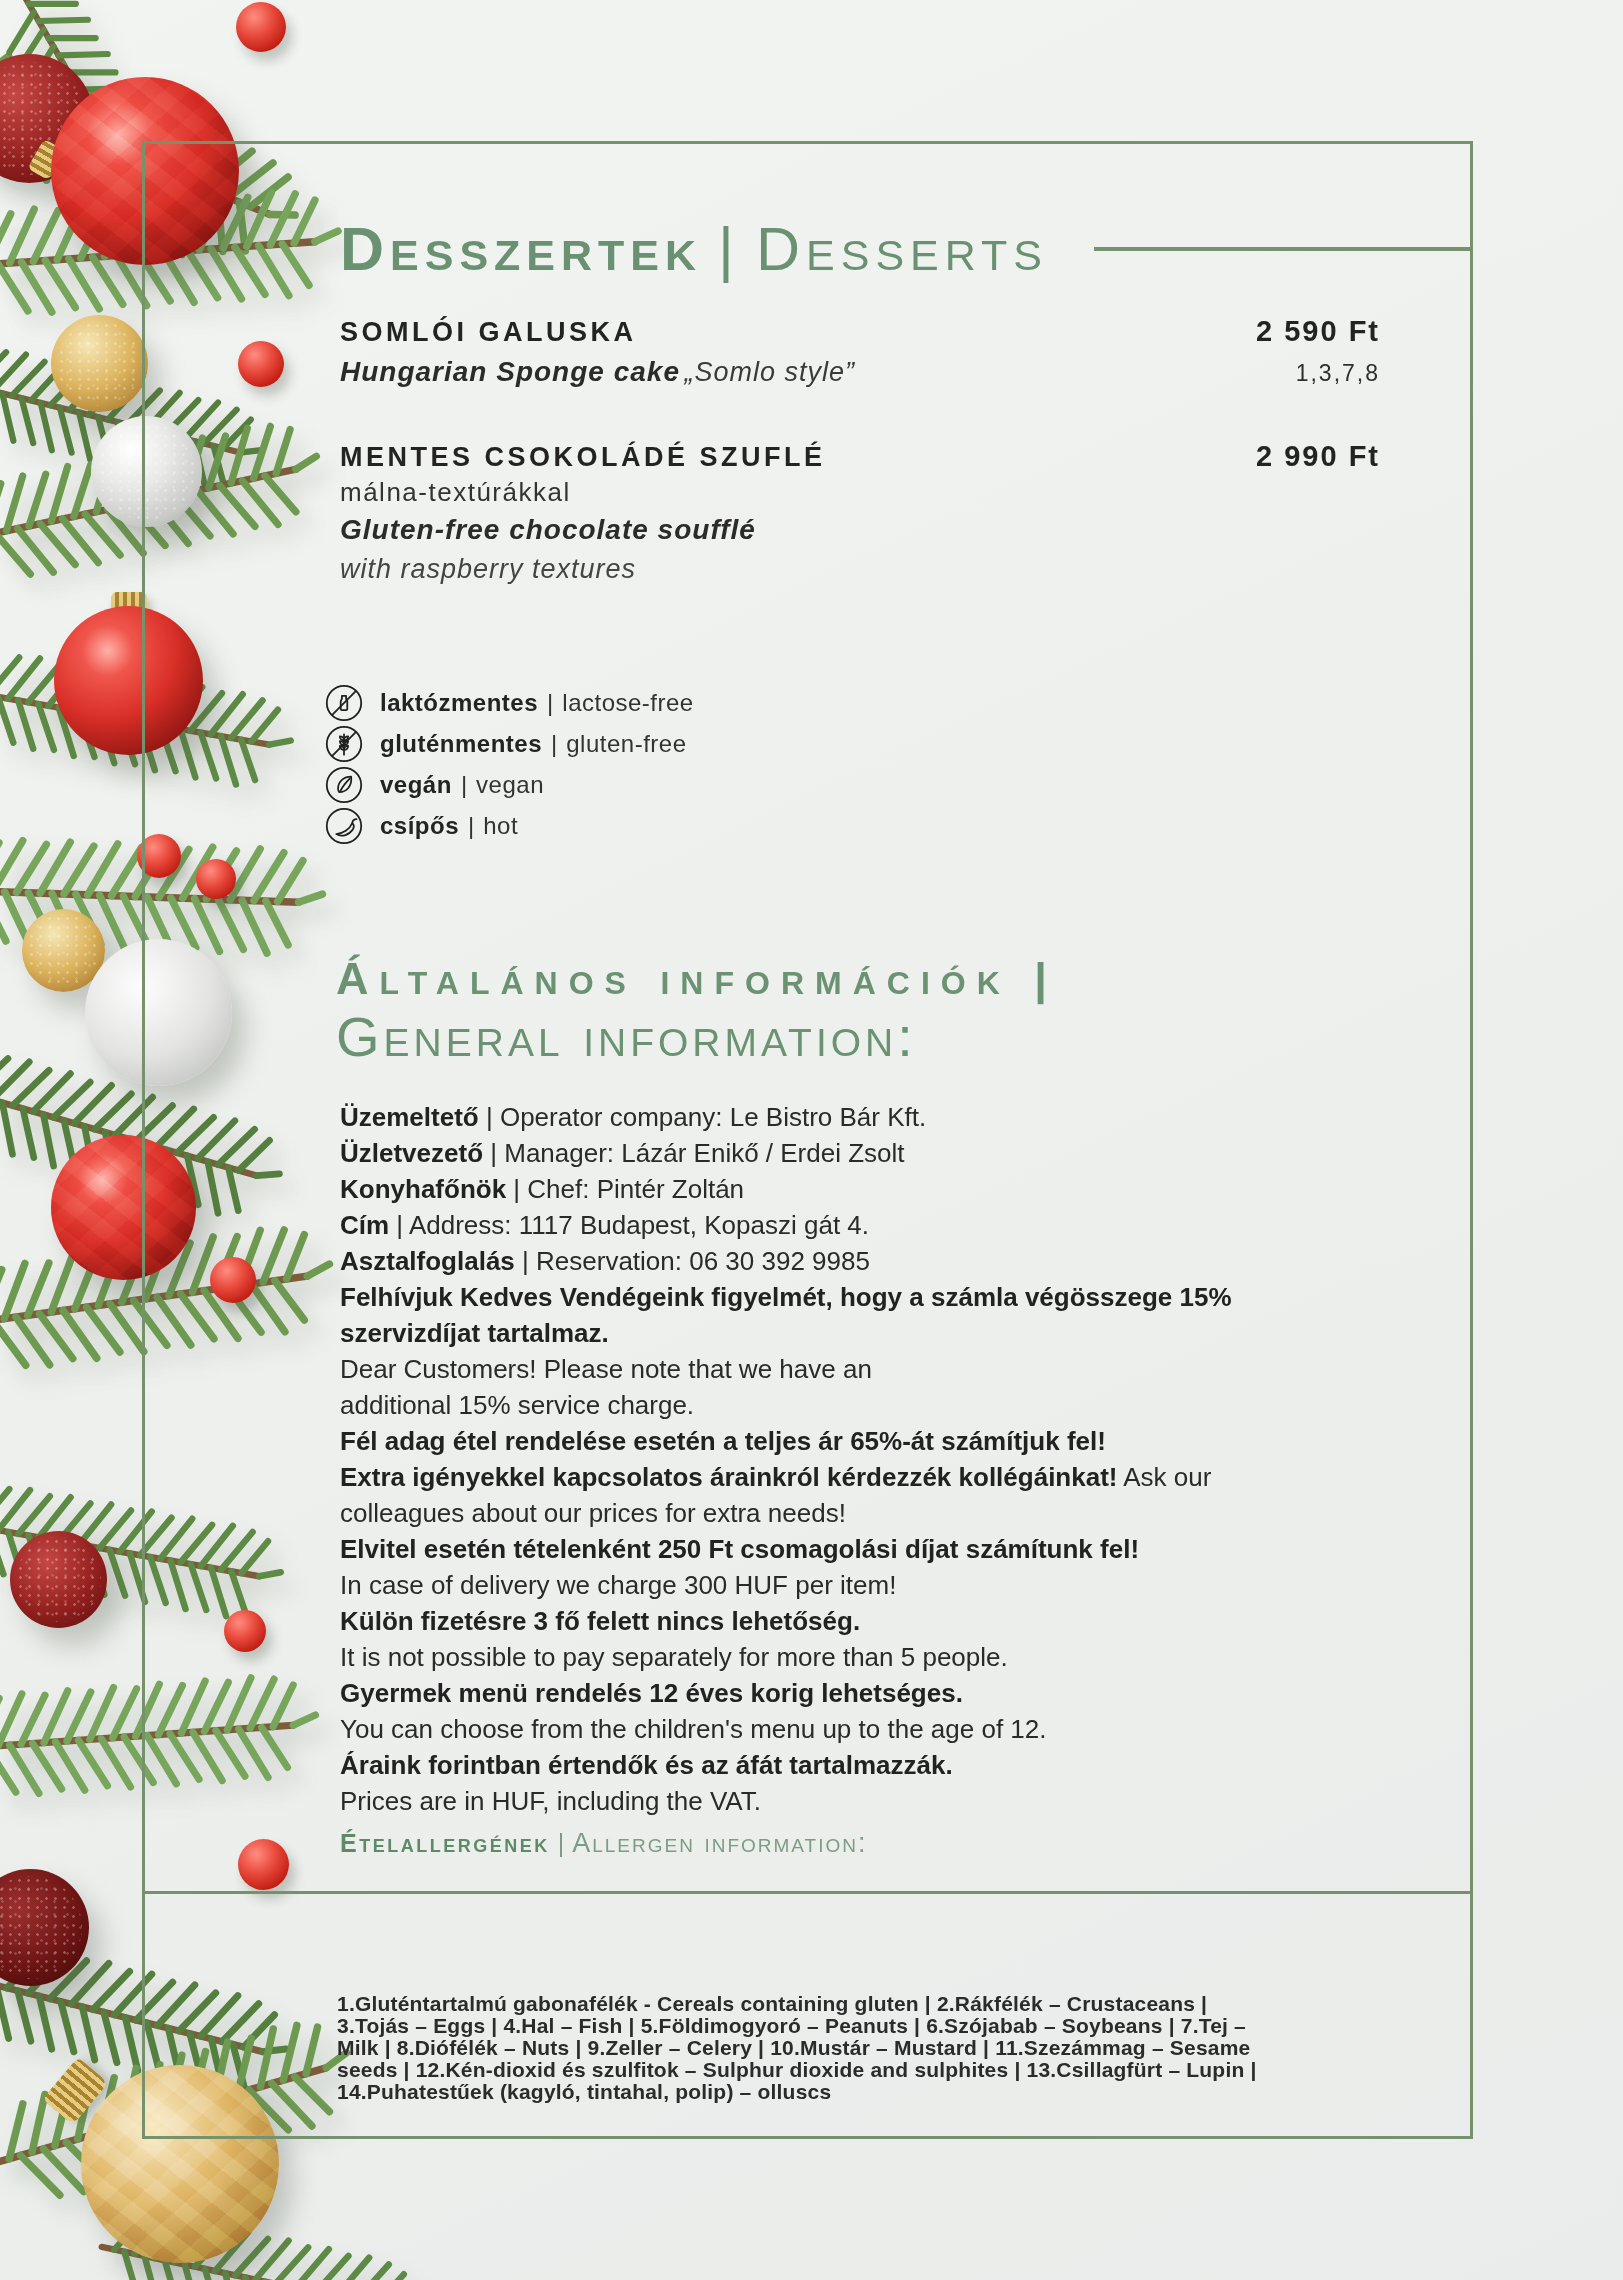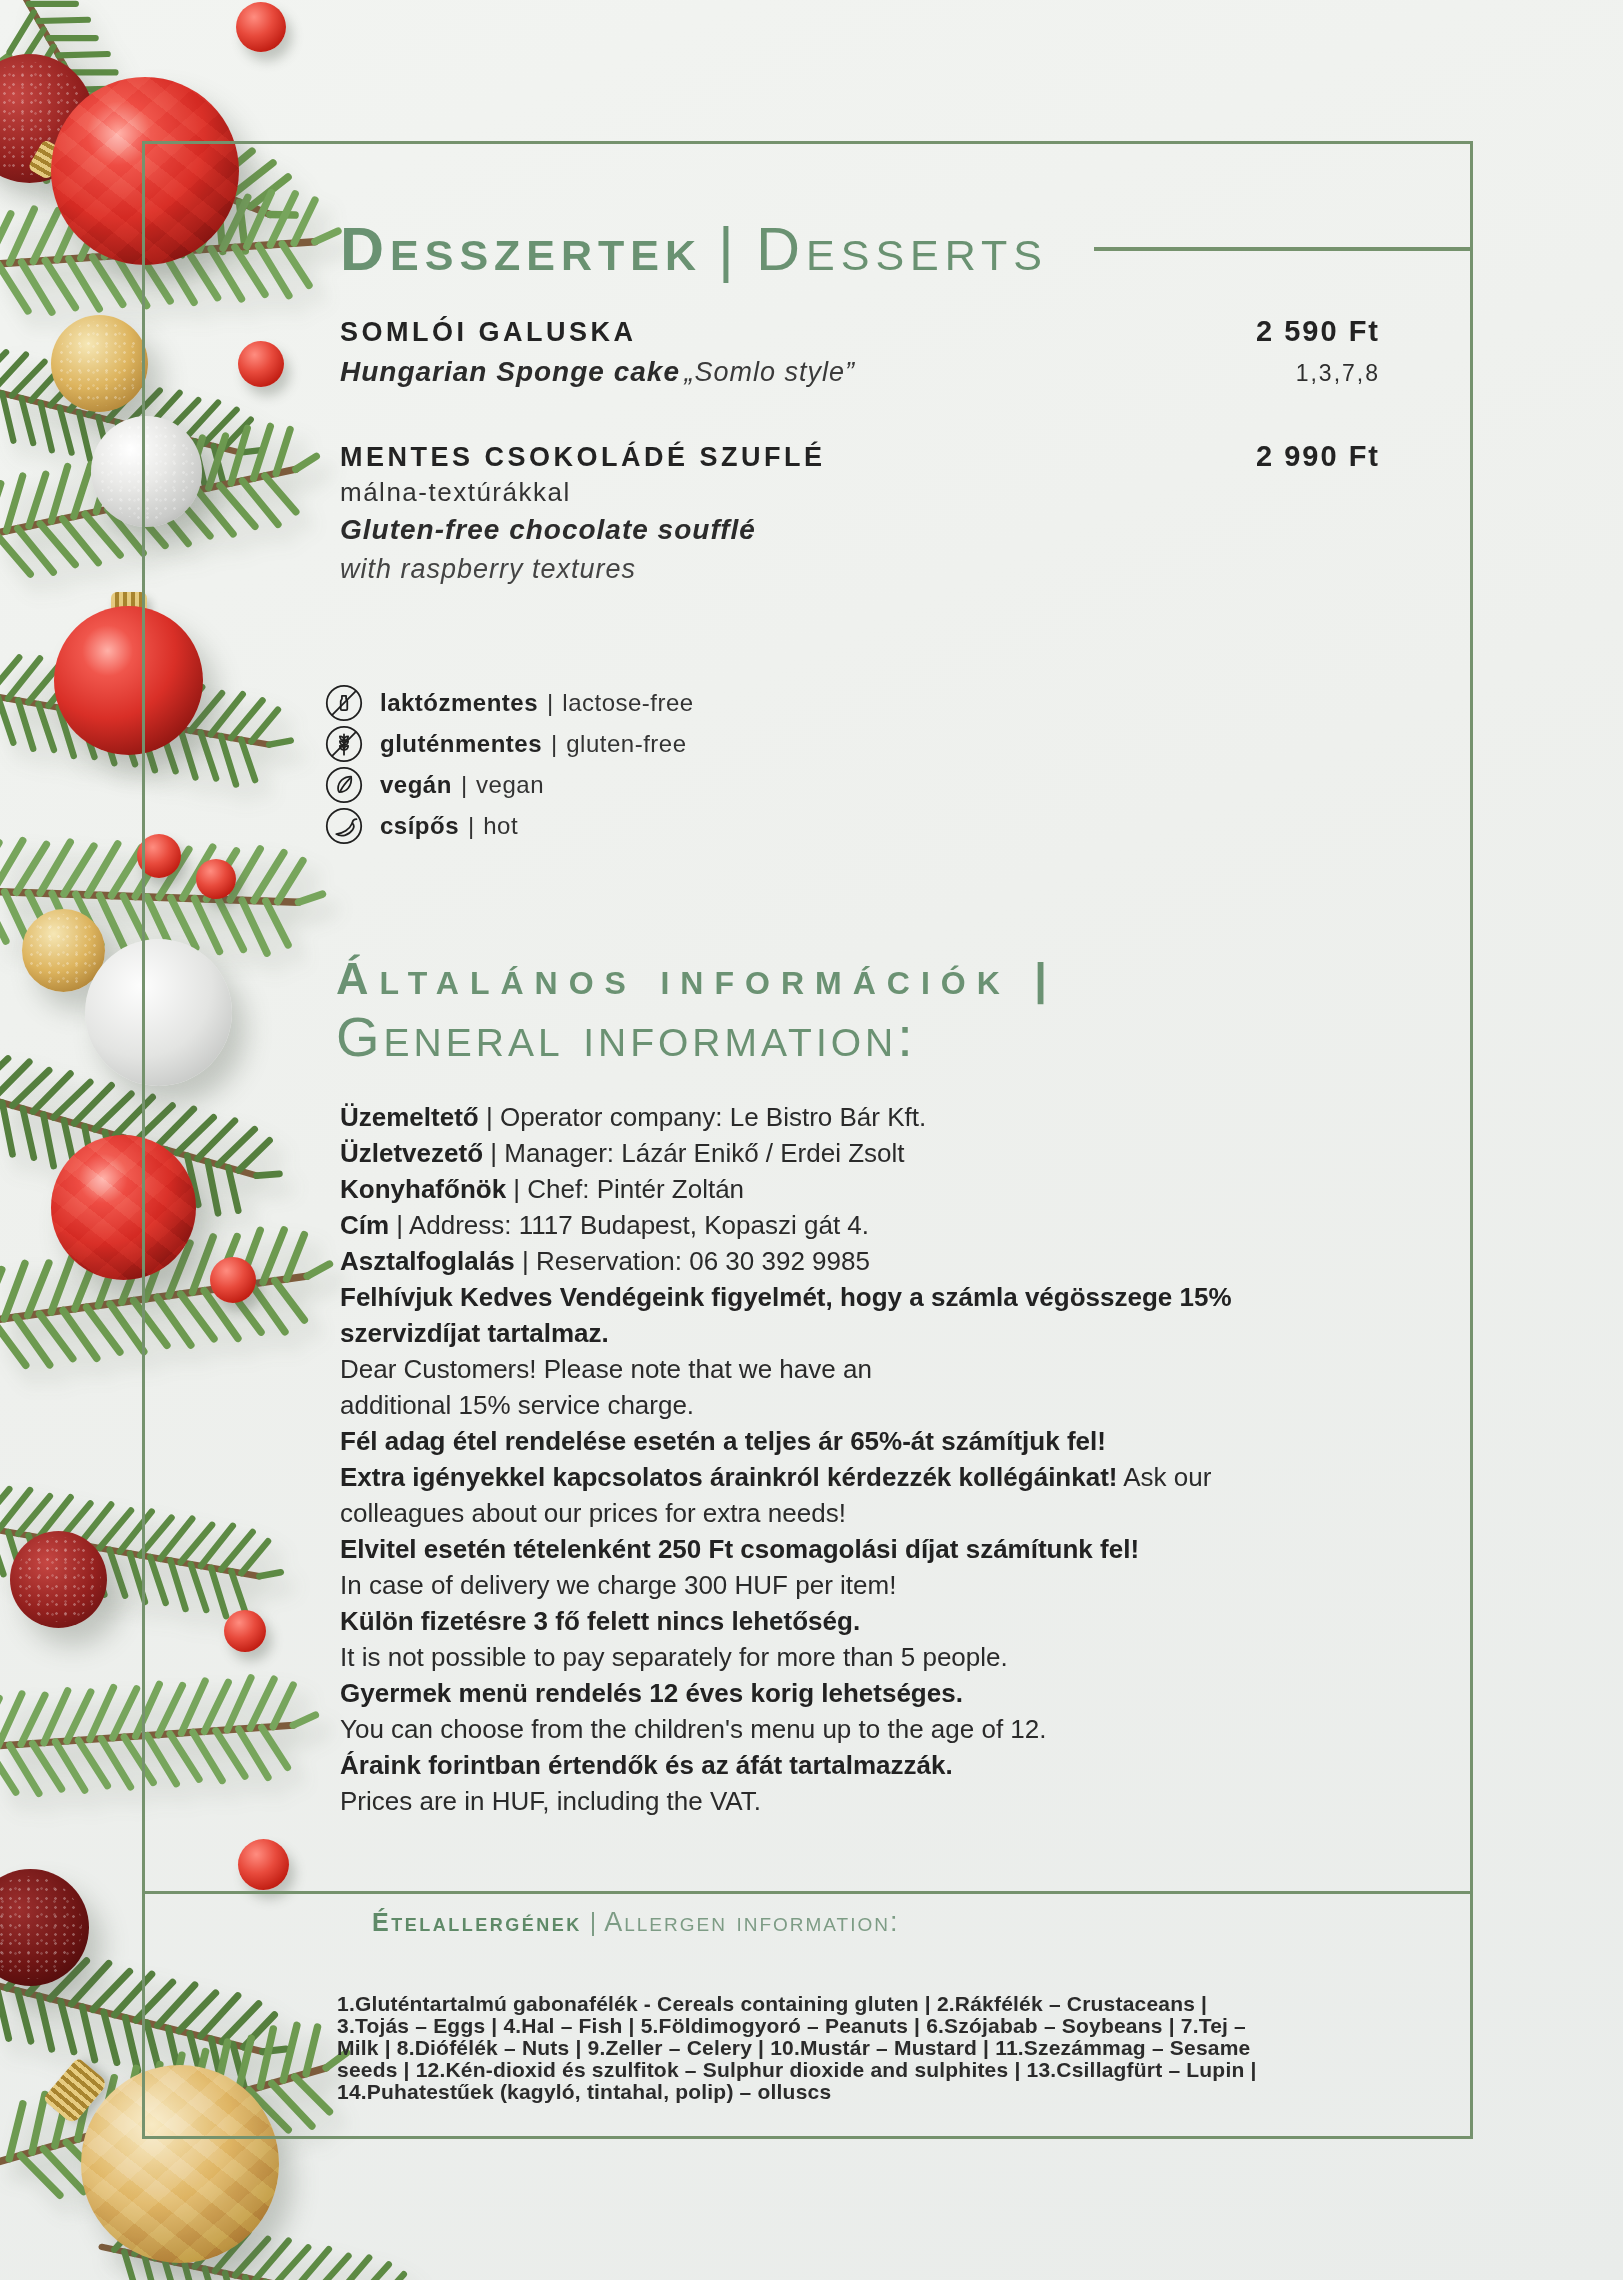--- a/index.html
+++ b/index.html
@@ -64,21 +64,21 @@
   .legend-pipe{font-weight:400;font-size:24px;margin:0 9px;color:#333;}
   .legend-en{font-weight:400;font-size:24px;letter-spacing:0.5px;color:#333;}
 
   .ginfo-heading{left:320px;top:952px;color:#6b9273;font-variant:small-caps;margin-left:16px;}
   .ginfo-h1{font-size:45px;font-weight:700;letter-spacing:11px;line-height:54px;}
   .ginfo-h2{font-size:56px;font-weight:400;letter-spacing:4px;line-height:61px;}
 
   .info-block{left:340px;top:1099px;font-size:26px;line-height:36px;color:#2a2a2a;}
   .iline .b{font-weight:700;color:#222;}
 
-  .allerg-heading{left:340px;top:1907px;font-variant:small-caps;white-space:nowrap;margin-left:32px;}
+  .allerg-heading{left:340px;top:1828px;font-variant:small-caps;white-space:nowrap;}
   .allerg-h-hu{font-weight:700;font-size:25px;letter-spacing:2.5px;color:#5f8a68;}
   .allerg-h-pipe{font-weight:400;font-size:25px;color:#7d9c85;margin:0 8px;}
   .allerg-h-en{font-weight:400;font-size:27px;letter-spacing:2px;color:#7d9c85;}
   .allerg-block{left:337px;top:1978px;font-size:21px;font-weight:700;line-height:22px;
                 letter-spacing:0.2px;color:#2b2b2b;width:1148px;margin-top:15px;}
 </style>
 </head>
 <body>
 
 <div class="page">

